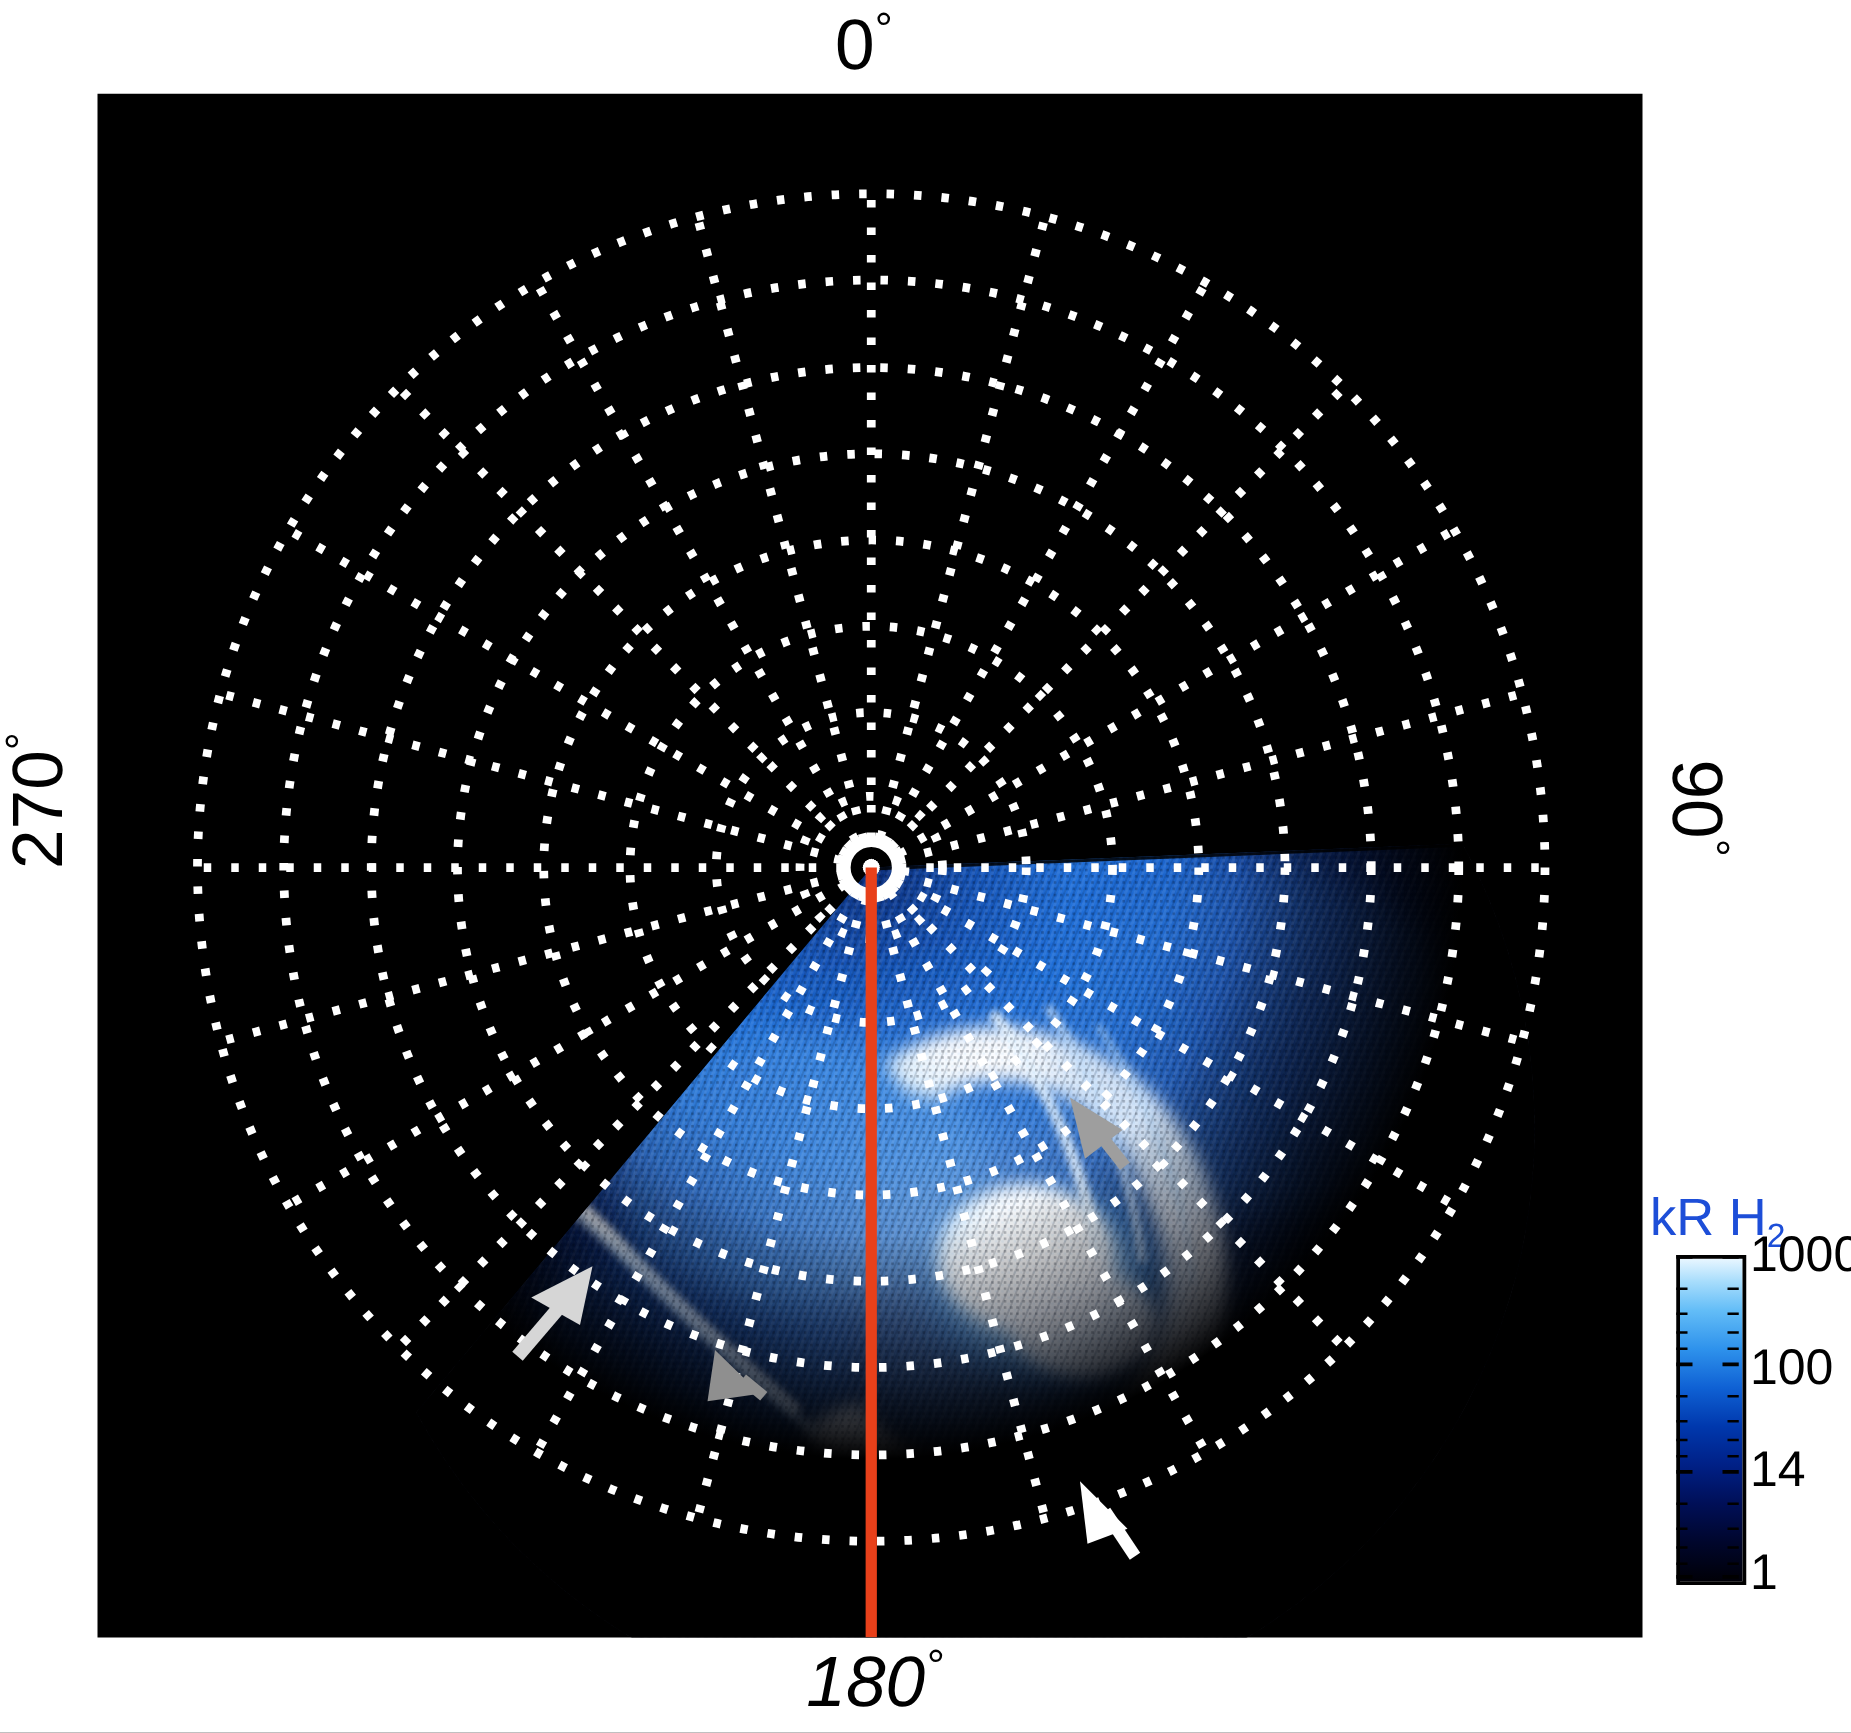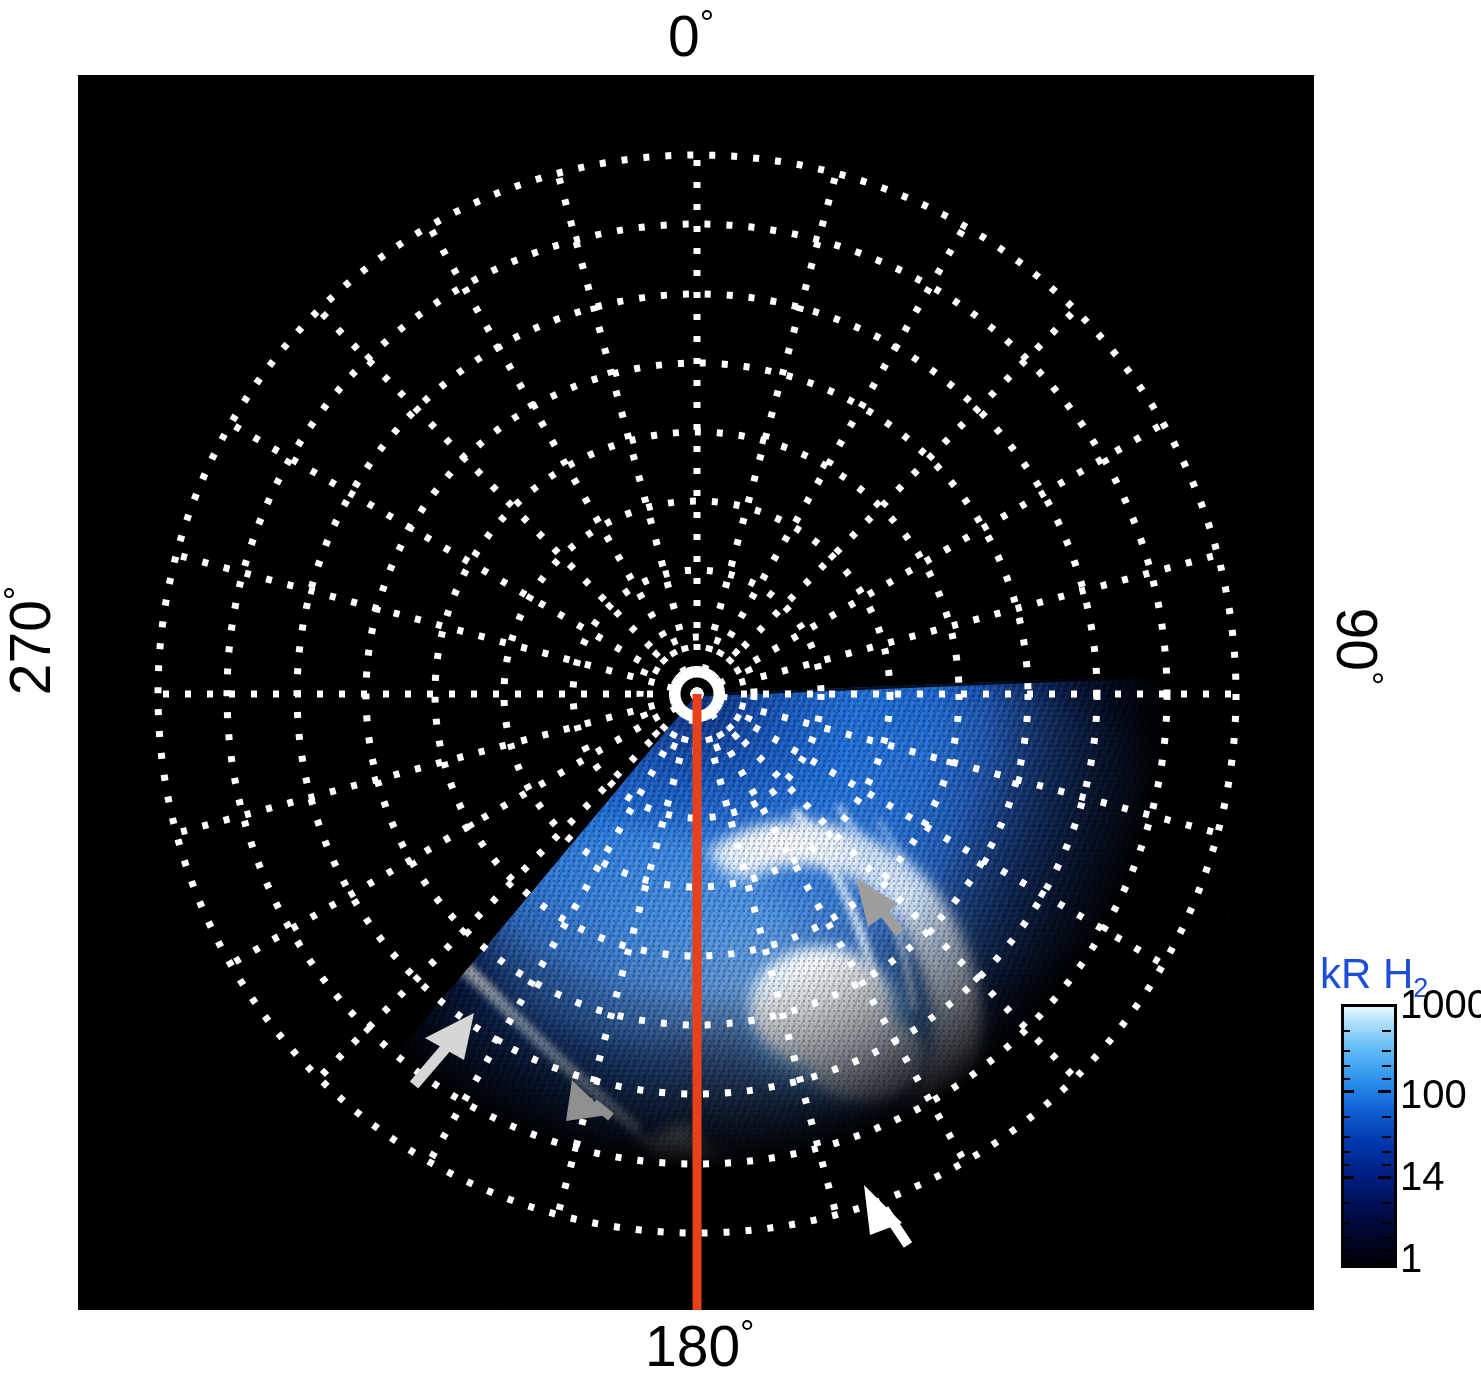--- a/index.html
+++ b/index.html
@@ -9,21 +9,21 @@
   #figure{position:absolute;left:0;top:0;width:1481px;height:1386px;}
 
   
   #plot-area{position:absolute;left:78px;top:75px;width:1236px;height:1235px;
              background:#000000;overflow:hidden;}
 
   
   .axis-label{position:absolute;color:#000;font-size:57px;line-height:1;
               white-space:nowrap;font-family:"Liberation Sans", sans-serif;}
   #label-0{left:668px;top:8px;}
-  #label-180{left:645px;top:1318px;}
+  #label-180{left:645px;top:1318px;font-style:italic;}
   #label-270{left:-24px;top:612px;transform:rotate(-90deg);transform-origin:center center;}
   #label-90{left:1318px;top:618px;transform:rotate(90deg);transform-origin:center center;}
   .deg{font-size:36px;vertical-align:super;line-height:0;}
 
   
   #colorbar-group{position:absolute;left:1316px;top:950px;width:165px;height:375px;}
   #cb-title{position:absolute;left:4px;top:0px;font-size:42px;color:#1d4ed8;white-space:nowrap;}
   #cb-title sub{font-size:27px;vertical-align:sub;line-height:0;}
   #colorbar{position:absolute;left:25px;top:54px;width:50px;height:258px;
             border:3px solid #000;box-sizing:content-box;

